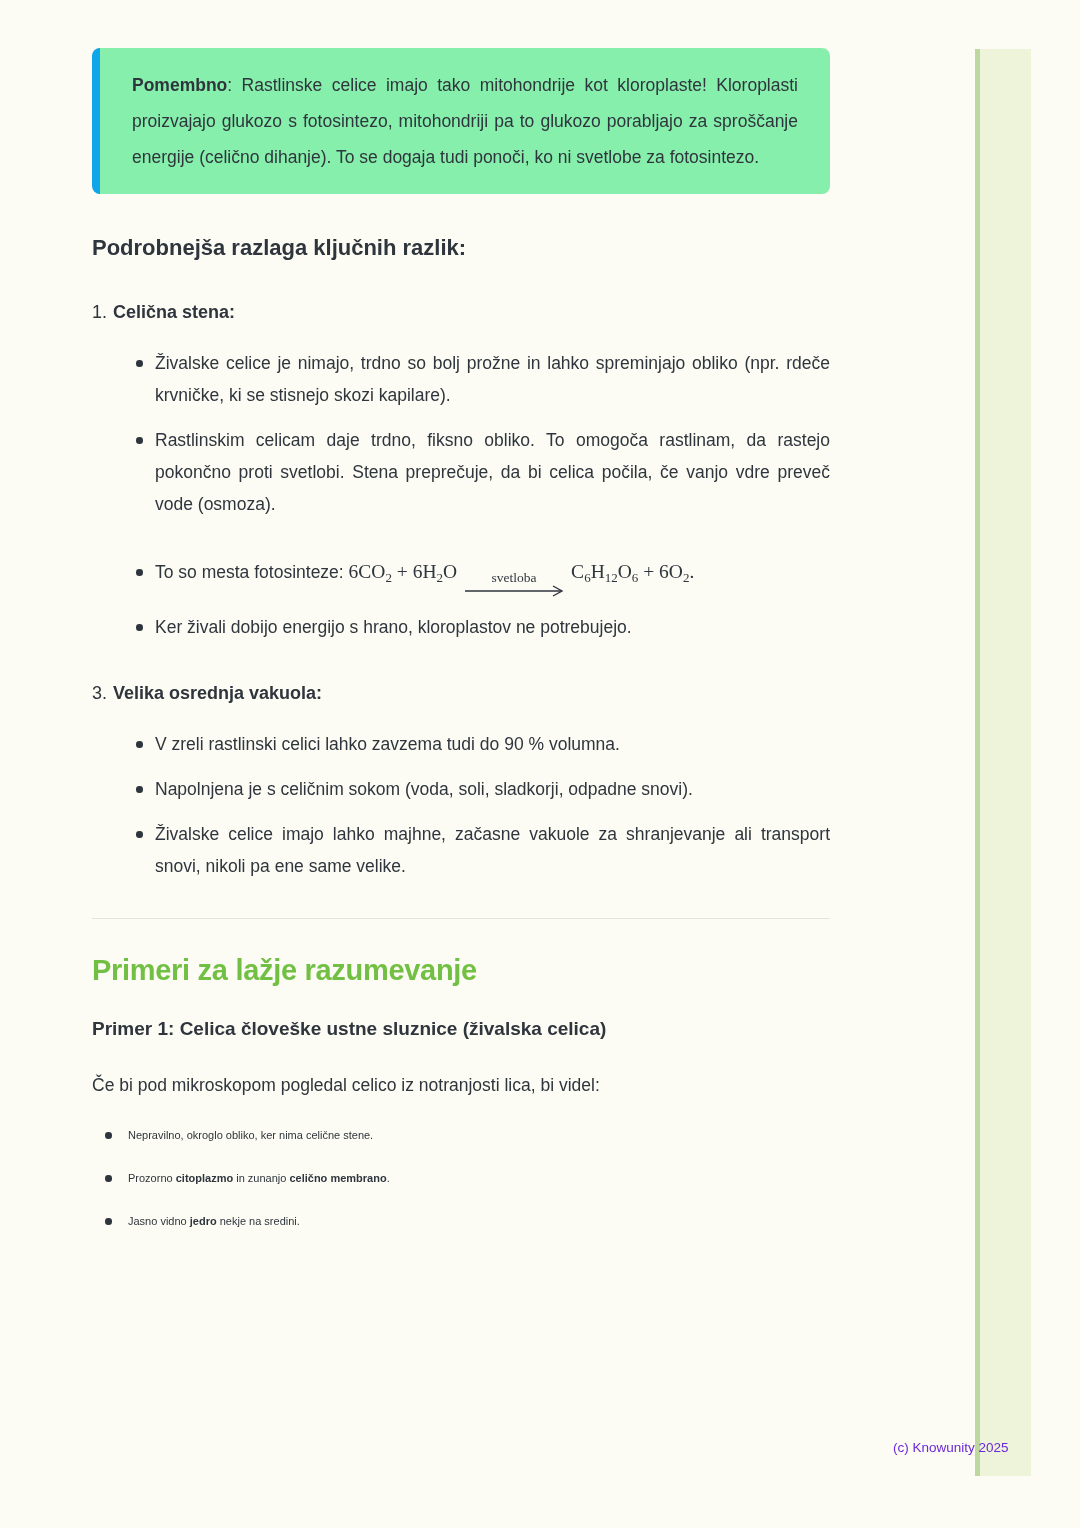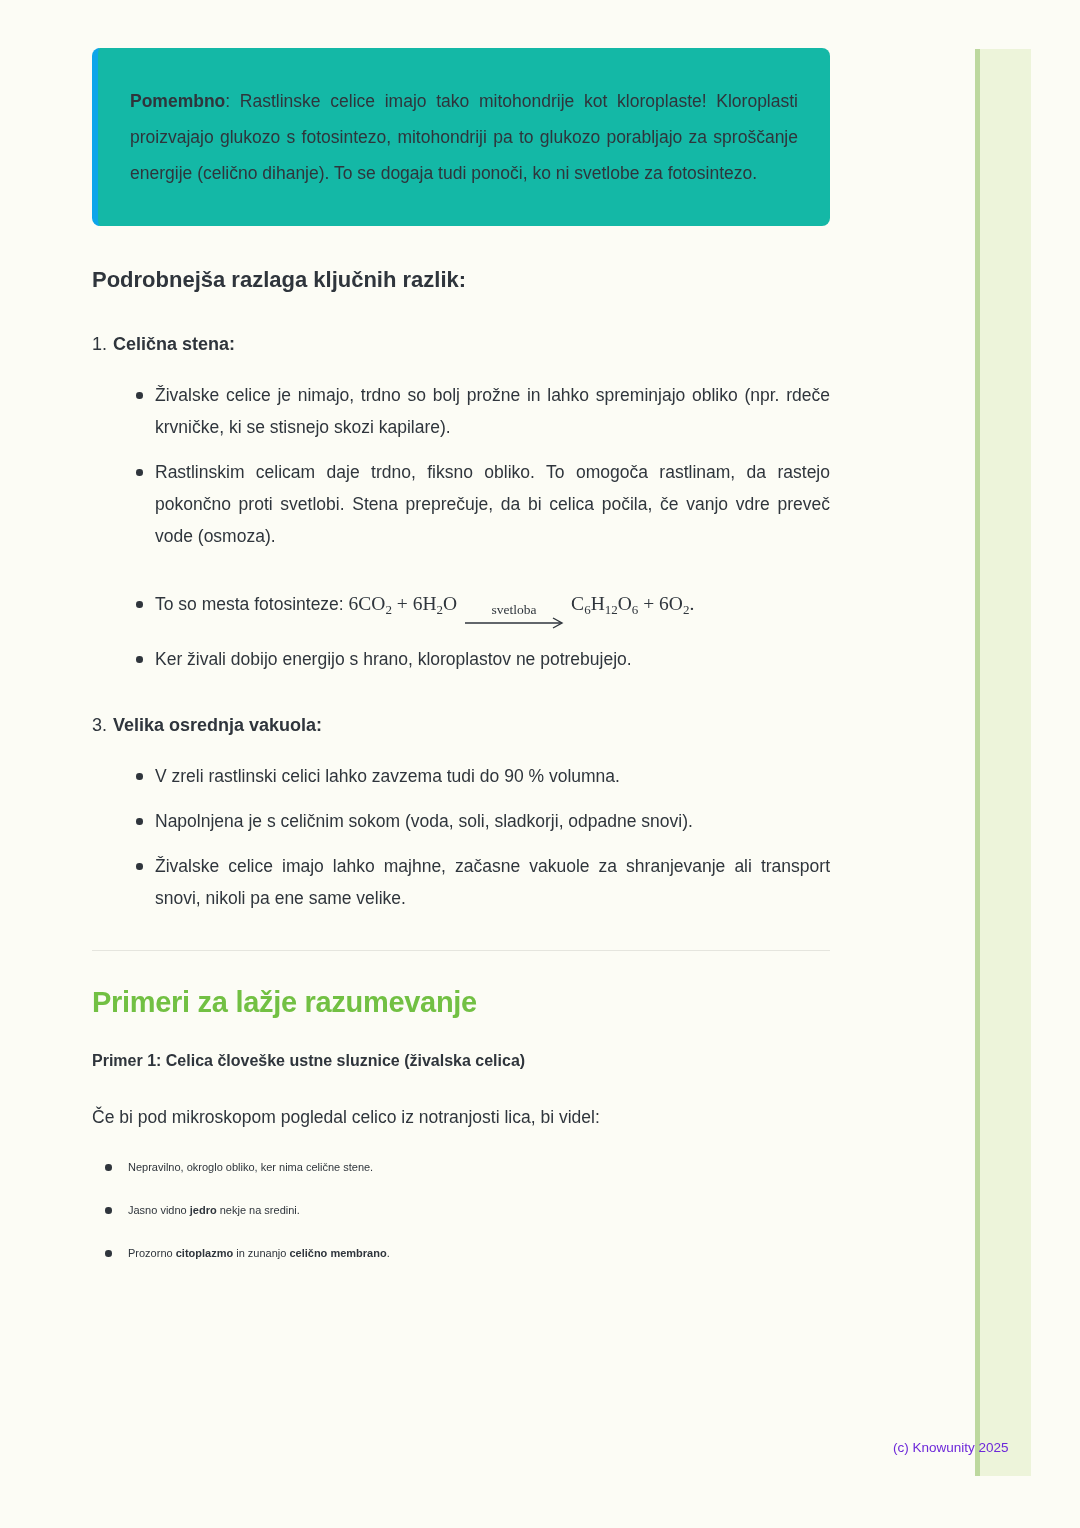--- a/index.html
+++ b/index.html
@@ -25,24 +25,24 @@
   .content {
     position: absolute;
     left: 92px;
     top: 0;
     width: 738px;
     z-index: 2;
   }
   
   .callout {
     margin-top: 48px;
-    background: #14b8a6;
-    border-left: 6px solid #0ea5e9;
+    background: #86efac;
+    border-left: 8px solid #0ea5e9;
     border-radius: 8px;
-    padding: 35px 32px;
+    padding: 19px 32px;
     box-sizing: border-box;
   }
   .callout-text {
     margin: 0;
     font-size: 17.5px;
     line-height: 36px;
     text-align: justify;
   }
   
   .details-heading {
@@ -107,21 +107,21 @@
   .h2-green {
     margin: 32px 0 0 0;
     font-size: 29px;
     line-height: 38px;
     font-weight: bold;
     color: #72c043;
     letter-spacing: -0.3px;
   }
   .primer-heading {
     margin: 26px 0 0 0;
-    font-size: 16px;
+    font-size: 19px;
     line-height: 28px;
     font-weight: bold;
   }
   .primer-intro {
     margin: 26px 0 0 0;
     font-size: 17.5px;
     line-height: 32px;
   }
   .primer-list { margin-top: 18px; }
   .watermark {
@@ -200,23 +200,23 @@
 
   <p class="primer-intro">Če bi pod mikroskopom pogledal celico iz notranjosti lica, bi videl:</p>
 
   <div class="primer-list">
     <div class="li1">
         <span class="dot"></span>
         <span class="li1-text">Nepravilno, okroglo obliko, ker nima celične stene.</span>
       </div>
     <div class="li1">
         <span class="dot"></span>
+        <span class="li1-text"><span>Prozorno </span><strong>citoplazmo</strong><span> in zunanjo </span><strong>celično membrano</strong><span>.</span></span>
+      </div>
+    <div class="li1">
+        <span class="dot"></span>
         <span class="li1-text"><span>Jasno vidno </span><strong>jedro</strong><span> nekje na sredini.</span></span>
       </div>
-    <div class="li1">
-        <span class="dot"></span>
-        <span class="li1-text"><span>Prozorno </span><strong>citoplazmo</strong><span> in zunanjo </span><strong>celično membrano</strong><span>.</span></span>
-      </div>
   </div>
 
 </div>
 
 <div class="watermark">(c) Knowunity 2025</div>
 
 </body></html>

